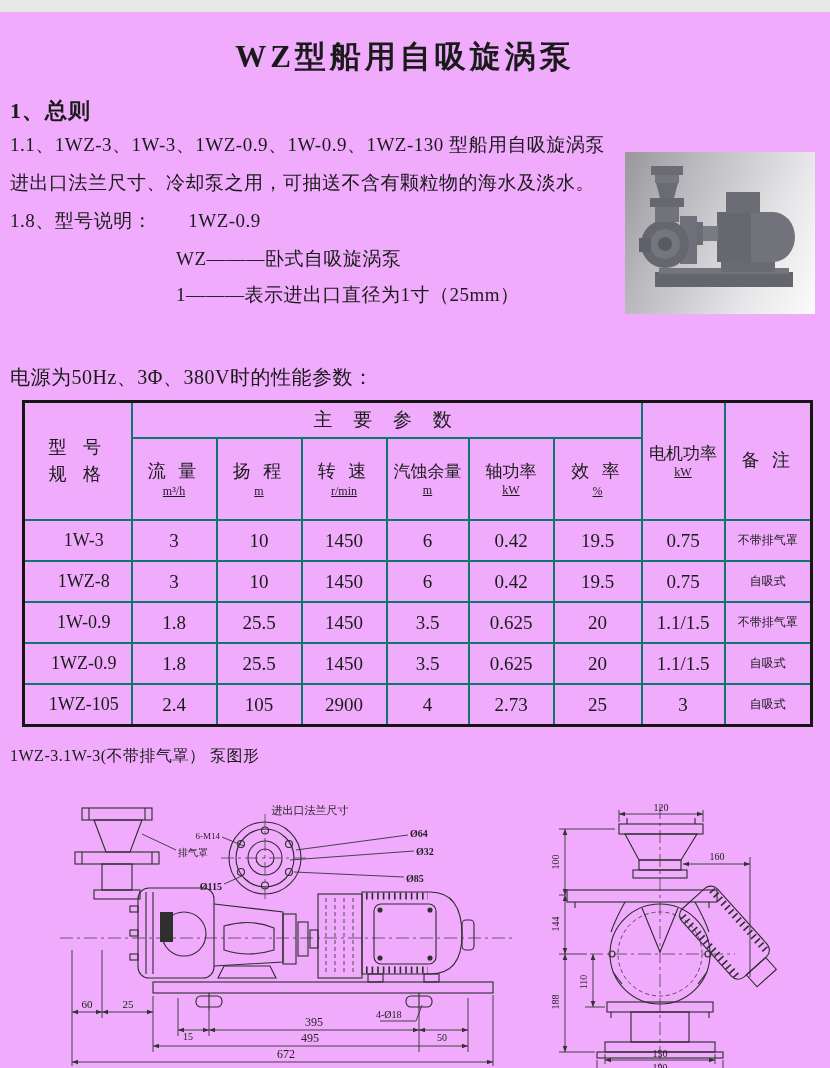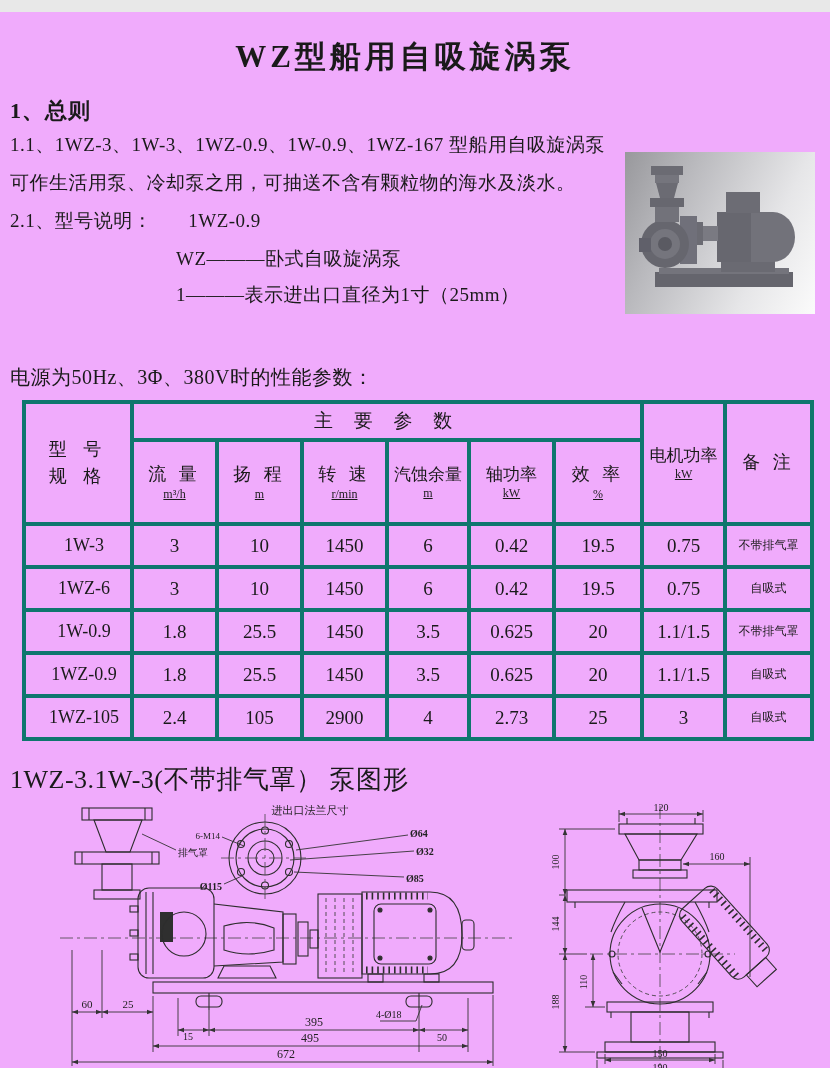--- a/index.html
+++ b/index.html
@@ -20,21 +20,21 @@
   .model-ex{margin-left:36px;}
   .photo{
     left:625px;top:140px;width:190px;height:162px;
     background:linear-gradient(115deg,#98989c 0%,#b9b9bd 28%,#e6e6e8 70%,#fbfbfb 100%);
   }
   .ptable{
     border-collapse:collapse;table-layout:fixed;
     width:788px;border:3px solid #151515;
   }
   .ptable td{
-    border:4px solid #0f766e;text-align:center;vertical-align:middle;
+    border:2px solid #0f766e;text-align:center;vertical-align:middle;
     padding:0;font-size:19px;overflow:hidden;
   }
   .ptable .r-main td{height:34px;}
   .ptable .r-sub td{height:80px;}
   .ptable .r-data td{height:39px;}
   .hdr-model{font-size:18px;line-height:1.5;letter-spacing:6px;}
   .hdr-main{font-size:19px;letter-spacing:8px;}
   .hdr-name{font-size:18px;letter-spacing:4px;line-height:1.3;}
   .hdr-name.tight{letter-spacing:0;font-size:17px;}
   .hdr-unit{font-size:12px;letter-spacing:0;line-height:1.2;text-decoration:underline;}
@@ -48,24 +48,24 @@
   .hatch{stroke:#2d2d2d;stroke-width:7;stroke-dasharray:1.6 4;fill:none;}
 </style>
 </head>
 <body>
 
 <div class="page">
 
   <div class="abs title">WZ型船用自吸旋涡泵</div>
 
   <div class="abs h1" style="top:84px">1、总则</div>
-  <div class="abs body-line" style="top:120px">1.1、1WZ-3、1W-3、1WZ-0.9、1W-0.9、1WZ-167 型船用自吸旋涡泵</div>
-  <div class="abs body-line" style="top:158px">可作生活用泵、冷却泵之用，可抽送不含有颗粒物的海水及淡水。</div>
+  <div class="abs body-line" style="top:120px">1.1、1WZ-3、1W-3、1WZ-0.9、1W-0.9、1WZ-130 型船用自吸旋涡泵</div>
+  <div class="abs body-line" style="top:158px">进出口法兰尺寸、冷却泵之用，可抽送不含有颗粒物的海水及淡水。</div>
   <div class="abs body-line" style="top:196px">
-    <span>2.1、型号说明：</span><span class="model-ex">1WZ-0.9</span>
+    <span>1.8、型号说明：</span><span class="model-ex">1WZ-0.9</span>
   </div>
   <div class="abs note-line" style="top:234px">WZ———卧式自吸旋涡泵</div>
   <div class="abs note-line" style="top:270px">1———表示进出口直径为1寸（25mm）</div>
 
   <div class="abs photo">
     <svg width="190" height="162" viewBox="0 0 190 162">
       <g>
         <rect x="30" y="120" width="138" height="15" fill="#65656d"></rect>
         <rect x="34" y="116" width="130" height="6" fill="#74747c"></rect>
         <rect x="96" y="108" width="54" height="12" fill="#6a6a72"></rect>
@@ -148,21 +148,21 @@
       <td>3</td>
       <td>10</td>
       <td>1450</td>
       <td>6</td>
       <td>0.42</td>
       <td>19.5</td>
       <td>0.75</td>
       <td class="cell-remark">不带排气罩</td>
     </tr>
     <tr class="r-data">
-      <td class="cell-model">1WZ-6</td>
+      <td class="cell-model">1WZ-8</td>
       <td>3</td>
       <td>10</td>
       <td>1450</td>
       <td>6</td>
       <td>0.42</td>
       <td>19.5</td>
       <td>0.75</td>
       <td class="cell-remark">自吸式</td>
     </tr>
     <tr class="r-data">
@@ -194,21 +194,21 @@
       <td>2900</td>
       <td>4</td>
       <td>2.73</td>
       <td>25</td>
       <td>3</td>
       <td class="cell-remark">自吸式</td>
     </tr>
   </tbody>
     </table>
 
-  <div class="abs body-line" style="top:750px;font-size:26px">1WZ-3.1W-3(不带排气罩） 泵图形</div>
+  <div class="abs body-line" style="top:734px;font-size:16px">1WZ-3.1W-3(不带排气罩） 泵图形</div>
 
   <svg class="abs" style="left:58px;top:788px" width="462" height="278" viewBox="0 0 462 278">
     <defs>
       <marker id="arL" viewBox="0 0 10 10" refX="9" refY="5" markerWidth="8" markerHeight="8" orient="auto-start-reverse">
         <path d="M0,1.5 L9,5 L0,8.5 z" fill="#333"></path>
       </marker>
     </defs>
 
     <g>
 

